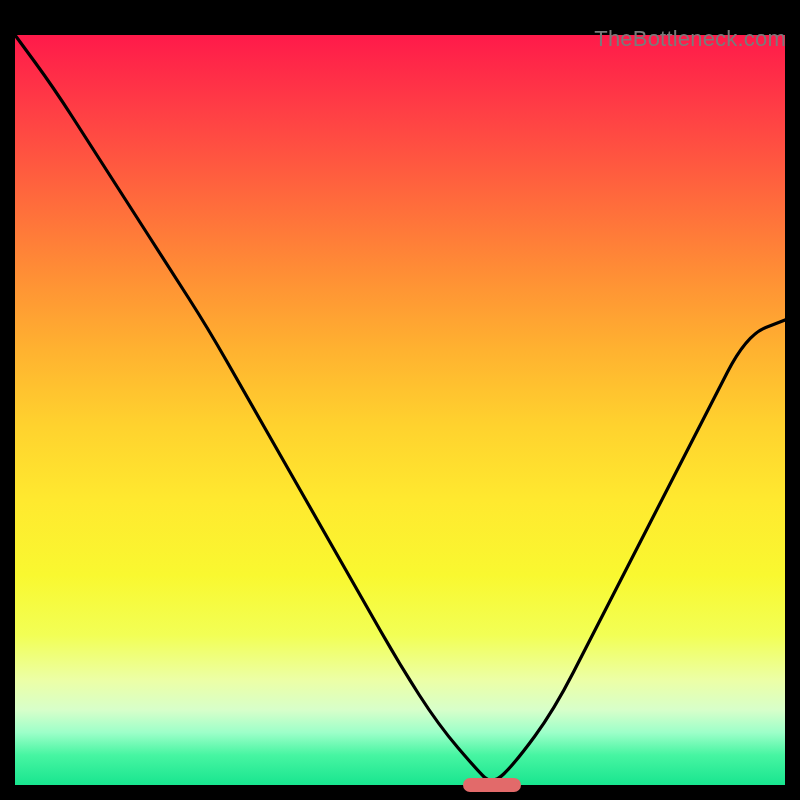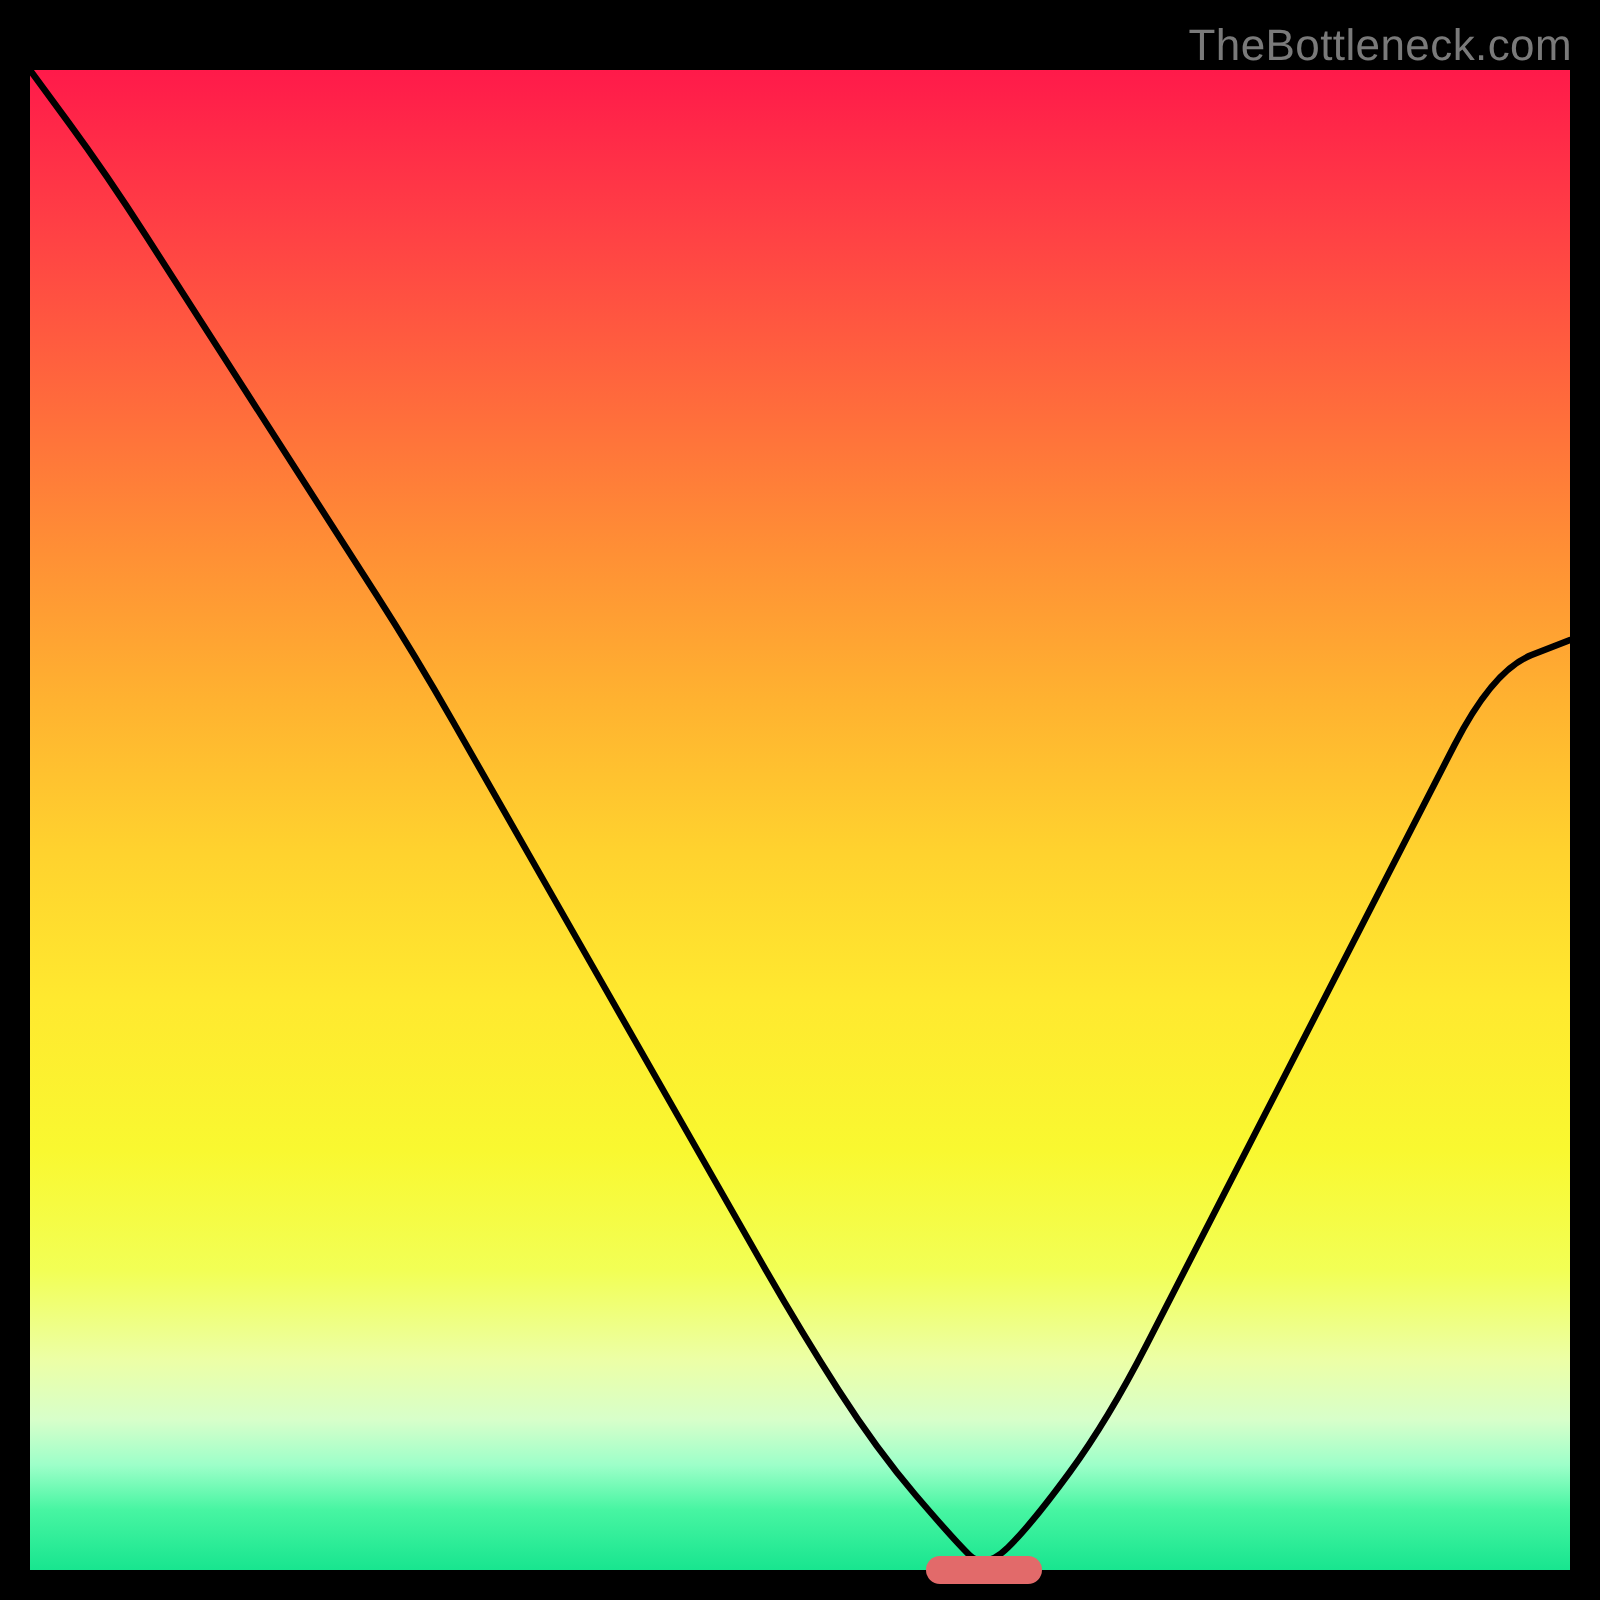--- a/index.html
+++ b/index.html
@@ -1,20 +1,20 @@
 <!DOCTYPE html>
 <html><head>
 <meta charset="utf-8">
 <style>
   * { margin: 0; padding: 0; box-sizing: border-box; }
   html, body { width: 800px; height: 800px; overflow: hidden; }
   body { background: #000; font-family: Arial, sans-serif; position: relative; }
   .watermark {
     position: absolute;
-    top: 10px;
+    top: 26px;
     right: 14px;
     color: #7a7a7a;
     font-size: 22px;
     font-weight: 400;
     z-index: 20;
     letter-spacing: 0.2px;
   }
   .frame {
     position: absolute;
     left: 15px;

